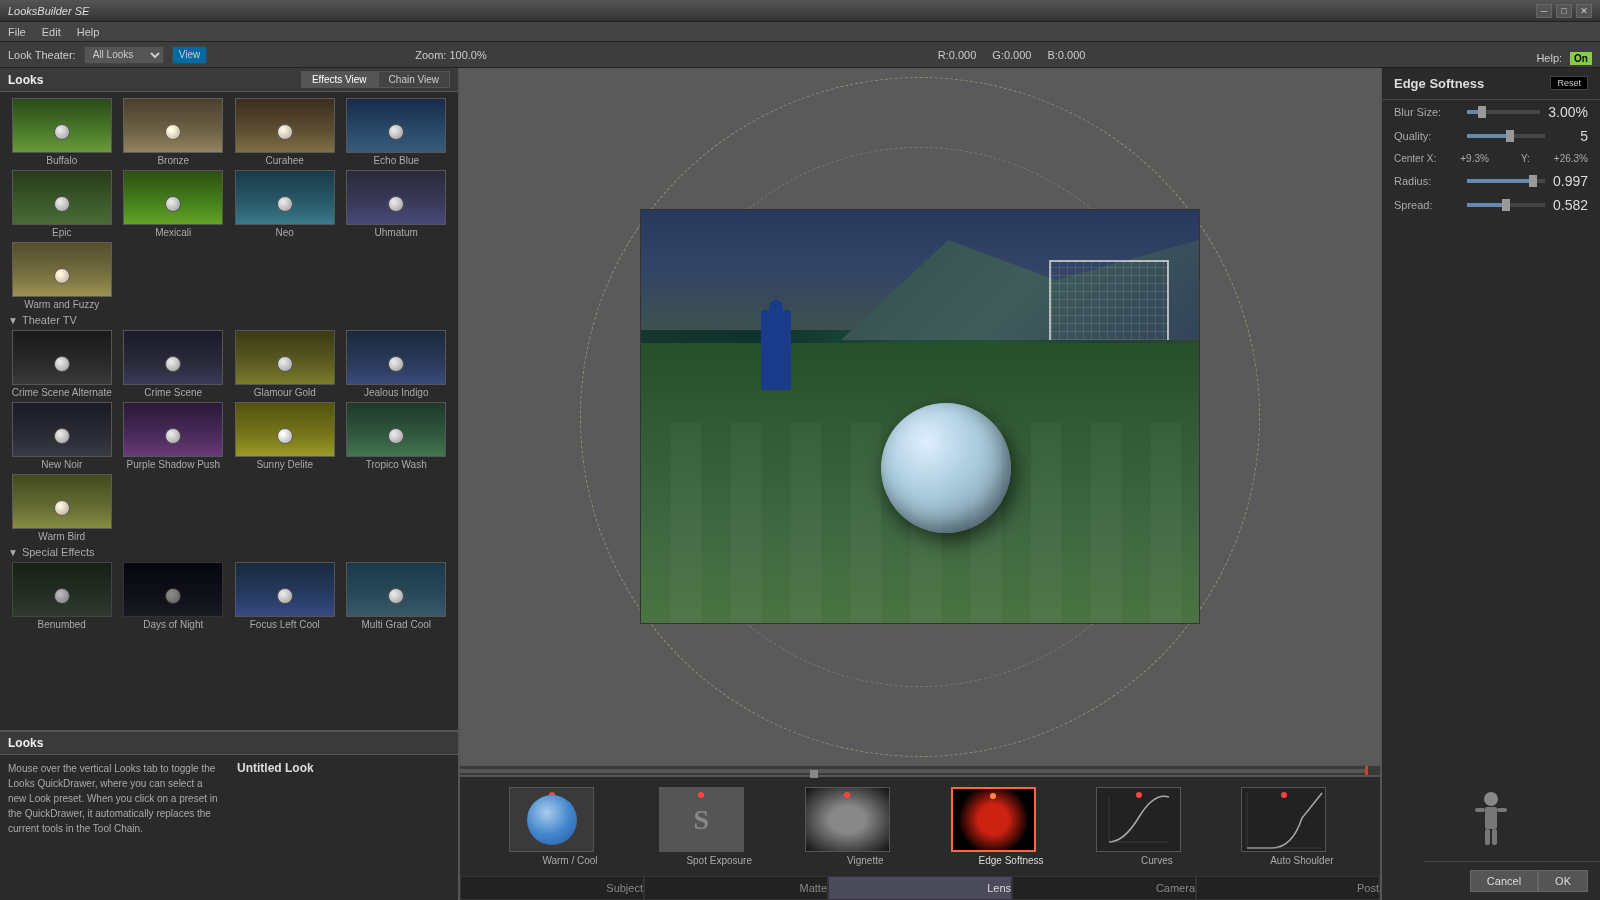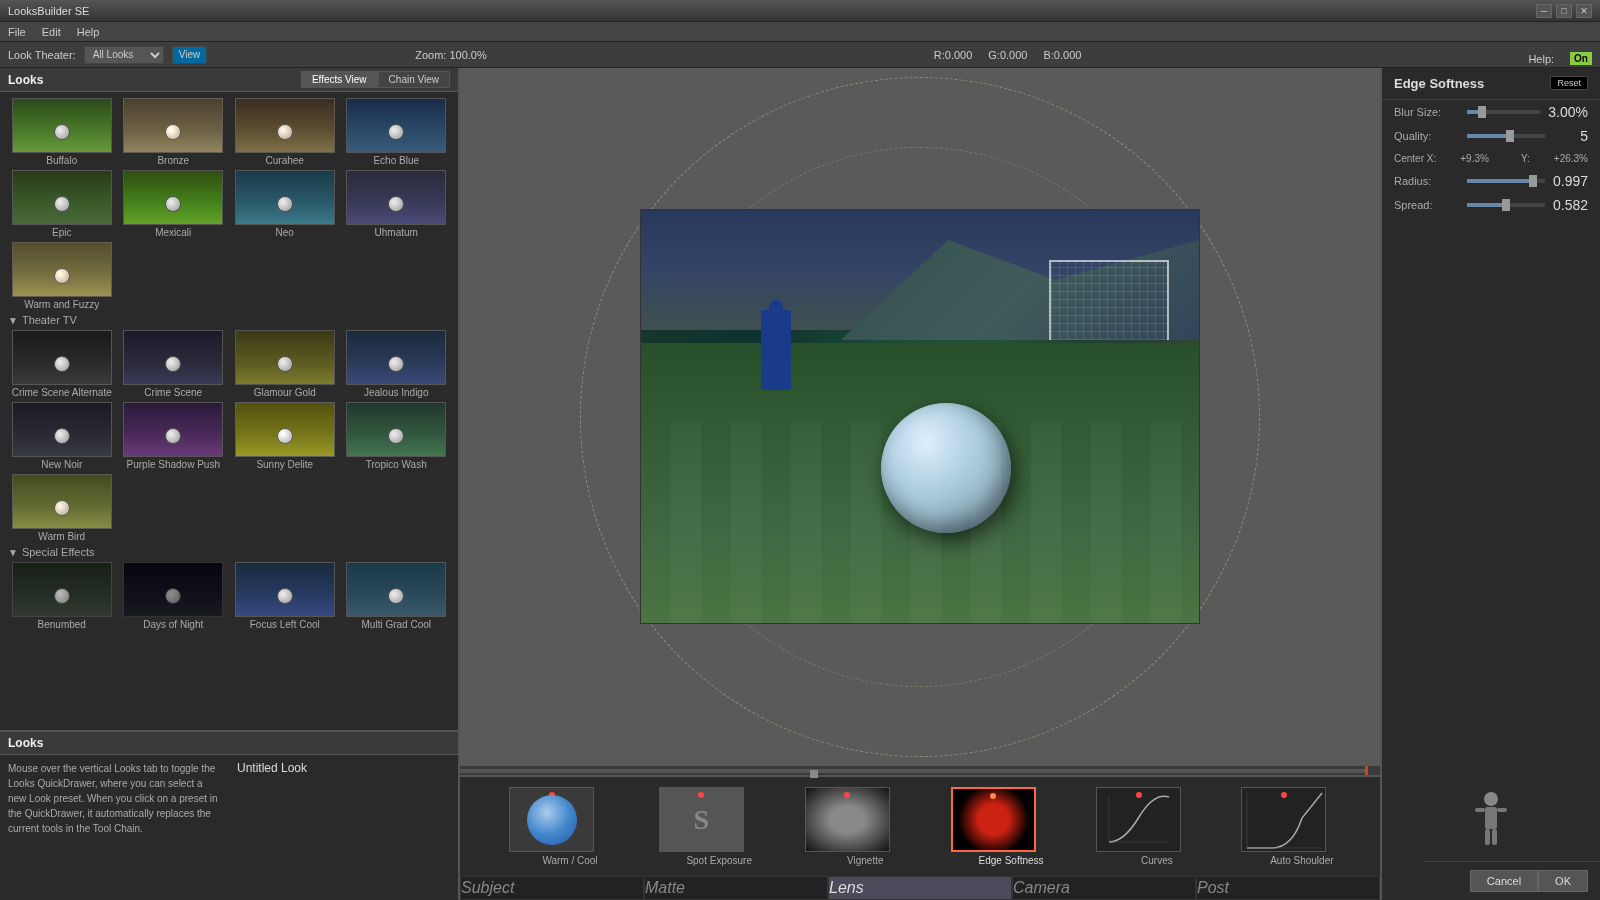--- a/index.html
+++ b/index.html
@@ -17,21 +17,21 @@
     #title-bar {
       height: 22px;
       background: linear-gradient(to bottom, #555, #333);
       display: flex;
       align-items: center;
       padding: 0 8px;
       font-size: 11px;
       color: #ddd;
       border-bottom: 1px solid #222;
     }
-    #title-bar .title { flex: 1; }
+    #title-bar .title { flex: 1; font-style: italic; }
     #title-bar .controls { display: flex; gap: 4px; }
     #title-bar .ctrl-btn {
       width: 16px; height: 14px;
       background: #555;
       border: 1px solid #666;
       display: flex; align-items: center; justify-content: center;
       font-size: 9px; cursor: pointer; color: #ccc;
     }
 
     
@@ -74,21 +74,21 @@
       height: 18px;
       background: #0369a1;
       border: 1px solid #444;
       color: #ccc;
       font-size: 10px;
       padding: 0 6px;
       cursor: pointer;
     }
     .toolbar-zoom { margin-left: 200px; color: #ccc; font-size: 11px; }
     .toolbar-rgb { margin-left: auto; color: #ccc; font-size: 11px; display: flex; gap: 16px; }
-    .toolbar-help { margin-left: auto; display: flex; align-items: center; gap: 16px; font-size: 11px; color: #ccc; margin-top: 8px; }
+    .toolbar-help { margin-left: auto; display: flex; align-items: flex-start; gap: 8px; font-size: 11px; color: #ccc; margin-top: 8px; }
     .help-on {
       background: #88cc44;
       color: #000;
       padding: 1px 4px;
       font-size: 10px;
       font-weight: bold;
     }
 
     
     #main-layout {
@@ -300,20 +300,21 @@
       padding: 6px 8px;
       color: #aaa;
       font-size: 10px;
       line-height: 1.5;
     }
     #looks-info-title {
       flex: 1;
       padding: 6px 8px;
       color: #ddd;
       font-size: 12px;
+      font-weight: bold;
     }
 
     
     #center-panel {
       flex: 1;
       display: flex;
       flex-direction: column;
       background: #4a4a4a;
       position: relative;
     }
@@ -578,26 +579,25 @@
     
     #toolchain-tabs {
       height: 24px;
       display: flex;
       background: #222;
     }
     .tc-tab {
       flex: 1;
       display: flex;
       align-items: center;
-      justify-content: flex-start;
-      font-size: 16px;
+      justify-content: flex-end;
+      font-size: 11px;
       color: #888;
       border: 1px solid #333;
       cursor: pointer;
-      font-style: italic;
     }
     .tc-tab.active {
       background: #4a4a5a;
       color: #ddd;
     }
 
     
     #right-panel {
       width: 220px;
       background: #2a2a2a;

